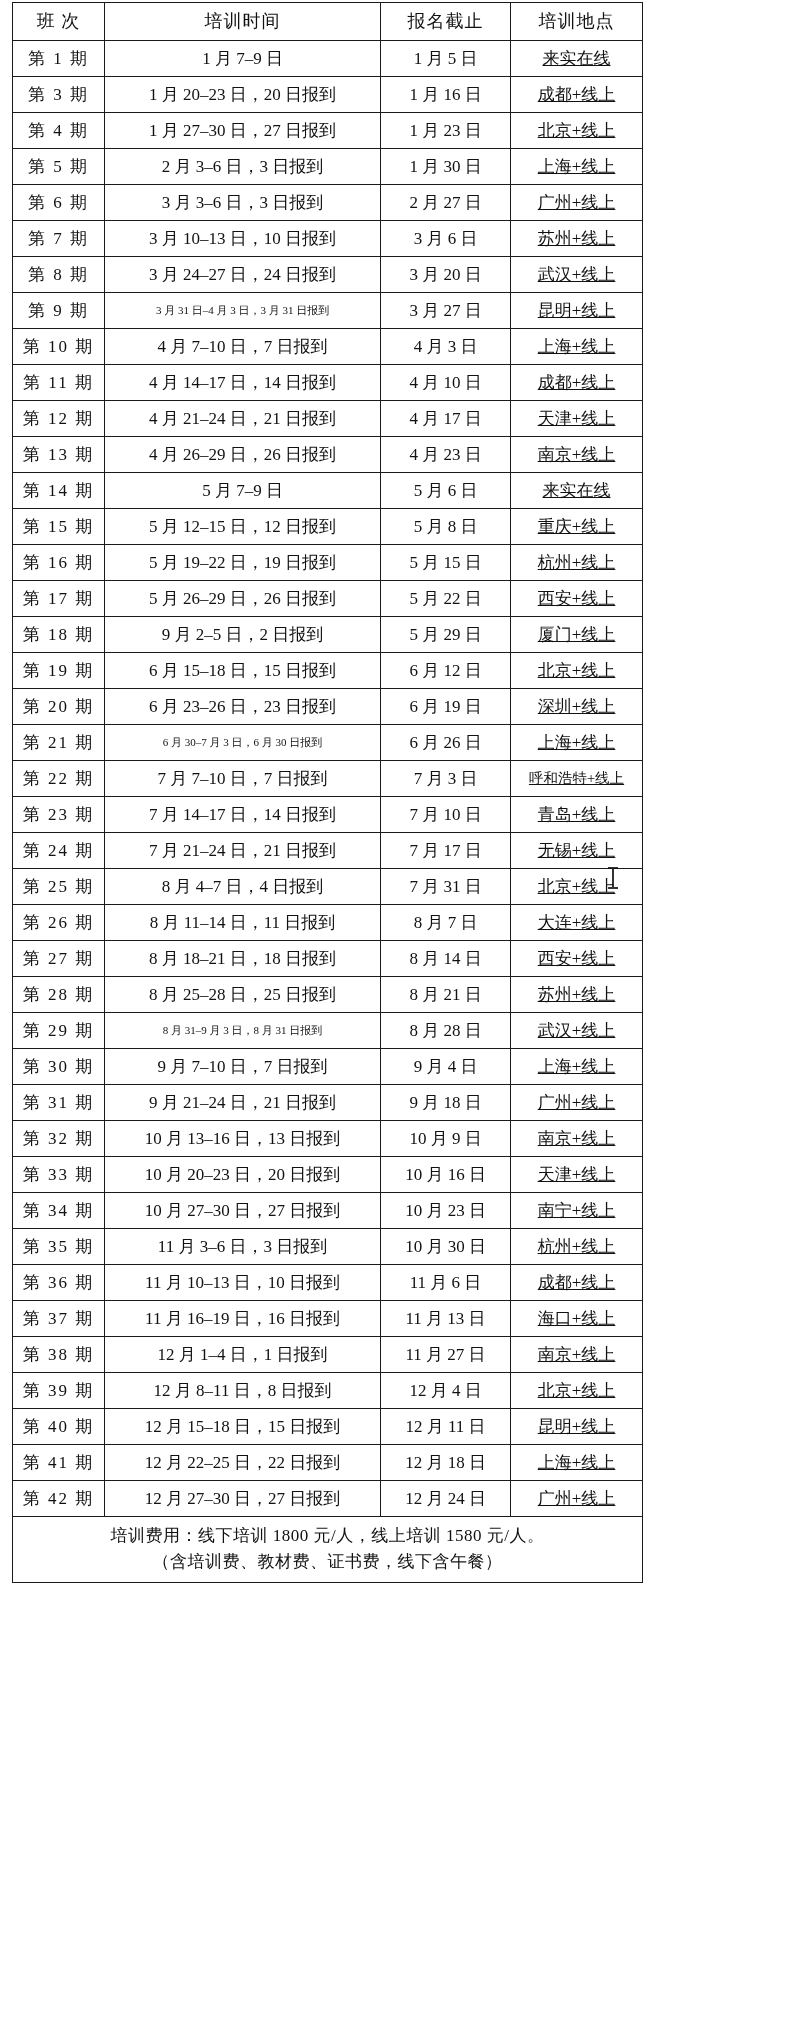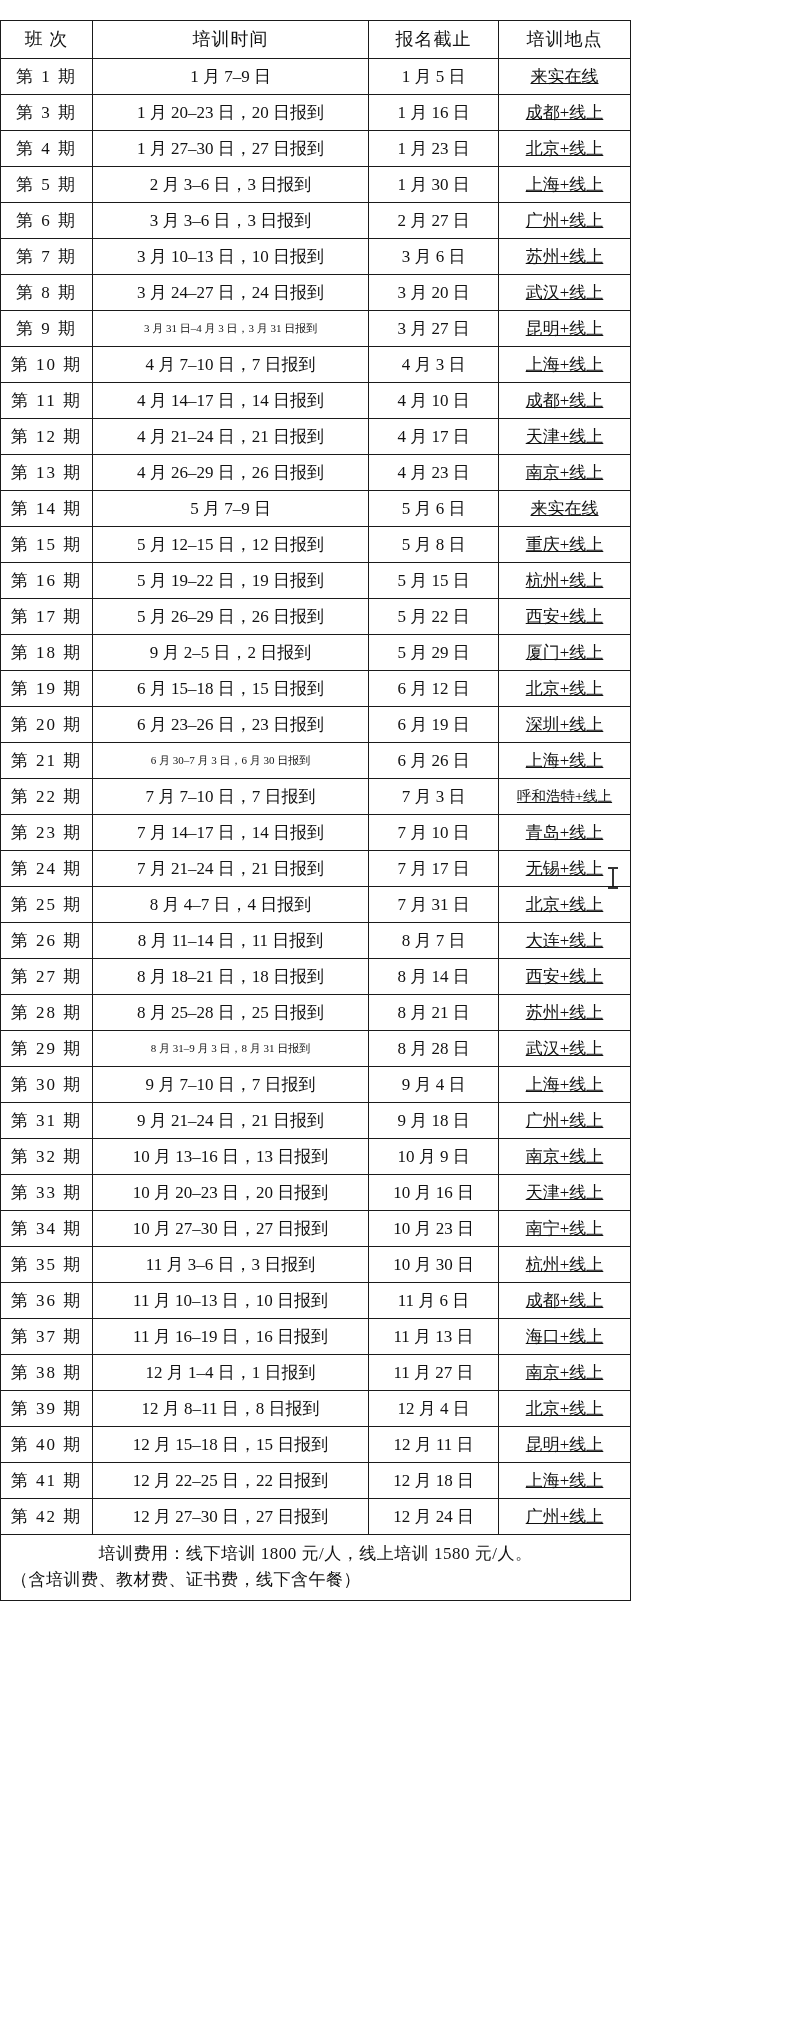--- a/index.html
+++ b/index.html
@@ -7,22 +7,22 @@
     padding: 0;
     background: #ffffff;
   }
   body {
     width: 800px;
     font-family: "Liberation Serif", "DejaVu Serif", serif;
     color: #111111;
   }
   #schedule-wrap {
     width: 630px;
-    margin: 0 0 0 0;
-    padding-top: 20px;
+    margin: 0 0 0 12px;
+    padding-top: 2px;
   }
   table.schedule {
     border-collapse: collapse;
     width: 630px;
     table-layout: fixed;
   }
   table.schedule col.c-term  { width: 92px; }
   table.schedule col.c-time  { width: 276px; }
   table.schedule col.c-dead  { width: 130px; }
   table.schedule col.c-place { width: 132px; }
@@ -69,21 +69,21 @@
     font-size: 17px;
     line-height: 1.5;
   }
   .fee-line1 {
     display: block;
     text-align: center;
     letter-spacing: 0.5px;
   }
   .fee-line2 {
     display: block;
-    text-align: left;
+    text-align: center;
     letter-spacing: 0.5px;
   }
   .cursor-mark {
     position: absolute;
     left: 612px;
     top: 867px;
     width: 2px;
     height: 22px;
     background: #111;
     opacity: 0.85;

